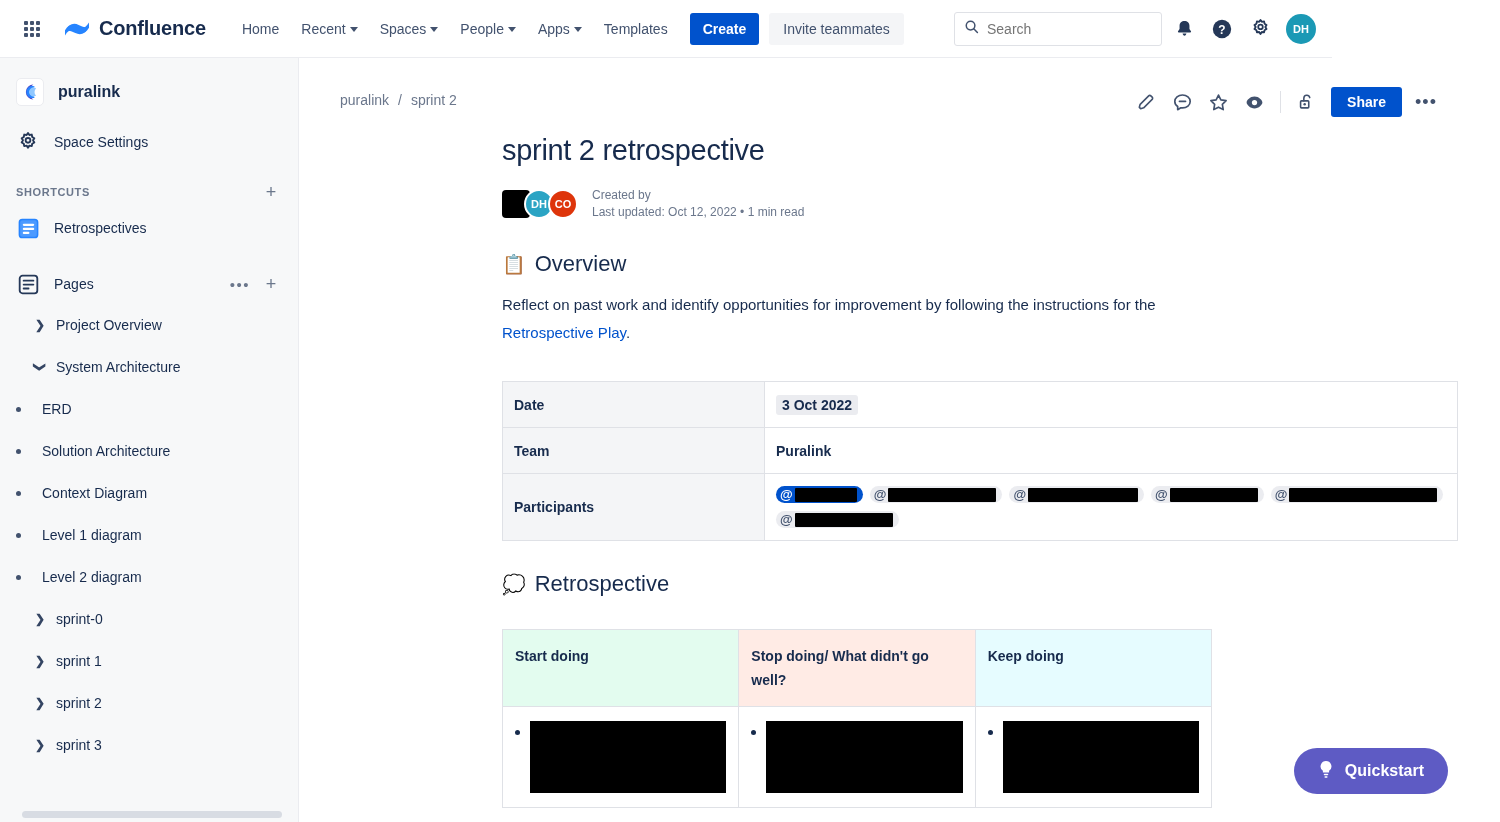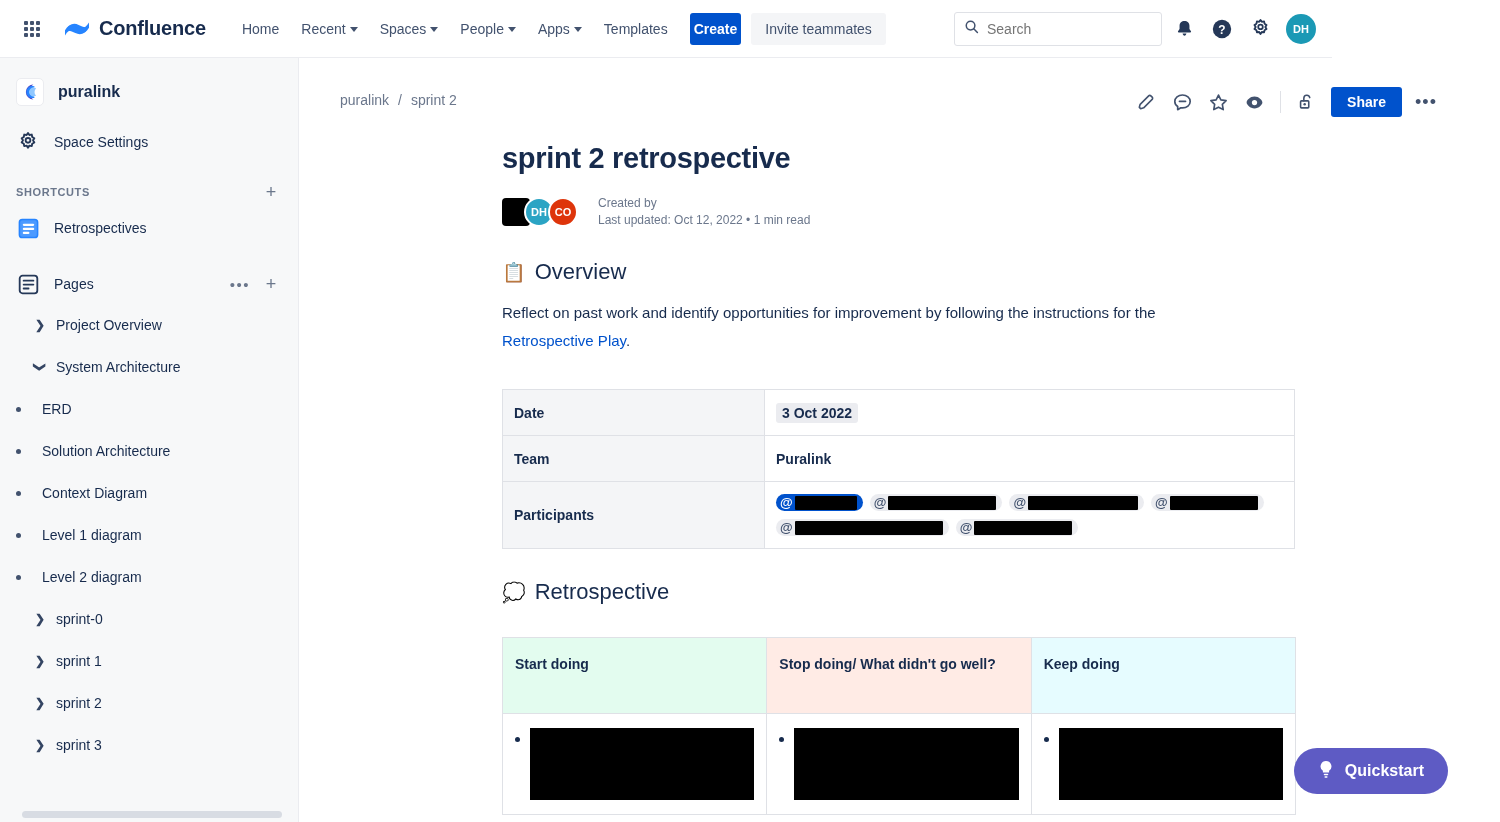--- a/index.html
+++ b/index.html
@@ -44,21 +44,21 @@
     border-radius: 3px; cursor: pointer; display: flex; align-items: center; gap: 4px;
     white-space: nowrap;
   }
   .caret {
     width: 0; height: 0; border-left: 4px solid transparent;
     border-right: 4px solid transparent; border-top: 5px solid #42526E;
     margin-top: 2px;
   }
   .btn-create {
     background: #0052CC; color: #fff; font-size: 14px; font-weight: 600;
-    padding: 8px 4px; border-radius: 3px; border: none; cursor: pointer;
+    padding: 8px 13px; border-radius: 3px; border: none; cursor: pointer;
     margin-left: 10px;
   }
   .btn-invite {
     background: #F4F5F7; color: #42526E; font-size: 14px; font-weight: 500;
     padding: 8px 14px; border-radius: 3px; border: none; cursor: pointer;
     margin-left: 8px;
   }
 
   .nav-right { margin-left: auto; display: flex; align-items: center; padding-right: 16px; gap: 6px; }
   .searchbox {
@@ -162,45 +162,45 @@
     padding: 7px 16px; border-radius: 3px; border: none; cursor: pointer; margin-left: 4px;
   }
   .more-dots {
     width: 32px; height: 32px; display: flex; align-items: center; justify-content: center;
     cursor: pointer; color: #42526E; font-size: 18px; letter-spacing: 1px; border-radius: 3px;
     margin-left: 4px;
   }
 
   .page-body { padding: 0 40px 0 202px; }
   h1.page-title {
-    font-size: 29px; font-weight: 700; color: #172B4D; letter-spacing: -0.3px;
-    margin-top: 24px;
+    font-size: 29px; font-weight: 400; color: #172B4D; letter-spacing: -0.3px;
+    margin-top: 16px;
   }
   .byline { display: flex; align-items: center; margin-top: 20px; }
   .av-group { display: flex; align-items: center; }
   .av {
     width: 30px; height: 30px; border-radius: 50%; display: flex; align-items: center;
     justify-content: center; font-size: 11px; font-weight: 700; color: #fff;
     border: 2px solid #fff;
   }
   .av.redacted { background: #000; border-radius: 4px; width: 28px; height: 28px; border:none;}
   .av.dh { background: #2BA4C4; margin-left: -6px; }
   .av.co { background: #DE350B; margin-left: -6px; }
-  .byline-text { margin-left: 20px; font-size: 12px; color: #6B778C; line-height: 17px; }
+  .byline-text { margin-left: 14px; font-size: 12px; color: #6B778C; line-height: 17px; }
 
   h2.sec {
     font-size: 22px; font-weight: 500; color: #172B4D; margin-top: 30px;
     display: flex; align-items: center; gap: 9px;
   }
   .emoji { font-size: 19px; line-height: 1; }
   .para { font-size: 15px; color: #172B4D; line-height: 28px; margin-top: 14px; max-width: 740px; }
   .lnk { color: #0052CC; text-decoration: none; cursor: pointer; }
 
   table.info {
-    border-collapse: collapse; margin-top: 34px; width: 793px; table-layout: fixed;
+    border-collapse: collapse; margin-top: 34px; width: 956px; table-layout: fixed;
   }
   table.info td {
     border: 1px solid #DFE1E6; padding: 12px 11px; font-size: 14px; vertical-align: middle;
     color: #172B4D;
     font-weight: bold;
   }
   table.info td.k { background: #F4F5F7; font-weight: 700; width: 262px; height: 46px; }
   .datechip {
     background: #EBECF0; border-radius: 3px; padding: 2px 6px; display: inline-block;
     font-size: 14px; color: #172B4D;
@@ -208,21 +208,21 @@
   .mentions { display: flex; flex-wrap: wrap; gap: 8px 7px; }
   .mention {
     display: inline-flex; align-items: center; background: #EBECF0; border-radius: 12px;
     padding: 1px 6px 1px 4px; font-size: 13px; color: #42526E; cursor: pointer;
   }
   .mention .at { font-size: 13px; }
   .mention .bar { background: #000; height: 14px; border-radius: 1px; margin-left: 2px; display:block;}
   .mention.sel { background: #0052CC; color: #fff; }
 
   table.retro {
-    border-collapse: collapse; margin-top: 32px; width: 794px; table-layout: fixed;
+    border-collapse: collapse; margin-top: 32px; width: 710px; table-layout: fixed;
   }
   table.retro th, table.retro td {
     border: 1px solid #DFE1E6; padding: 14px 12px; font-size: 14px; vertical-align: top;
     text-align: left; color: #172B4D;
   }
   table.retro th { font-weight: 700; height: 76px; line-height: 24px; }
   .col-start { background: #E3FCEF; }
   .col-stop  { background: #FFEBE5; margin-top: 20px; }
   .col-keep  { background: #E6FCFF; }
   table.retro td ul { list-style: none; margin: 0; padding: 0; }

